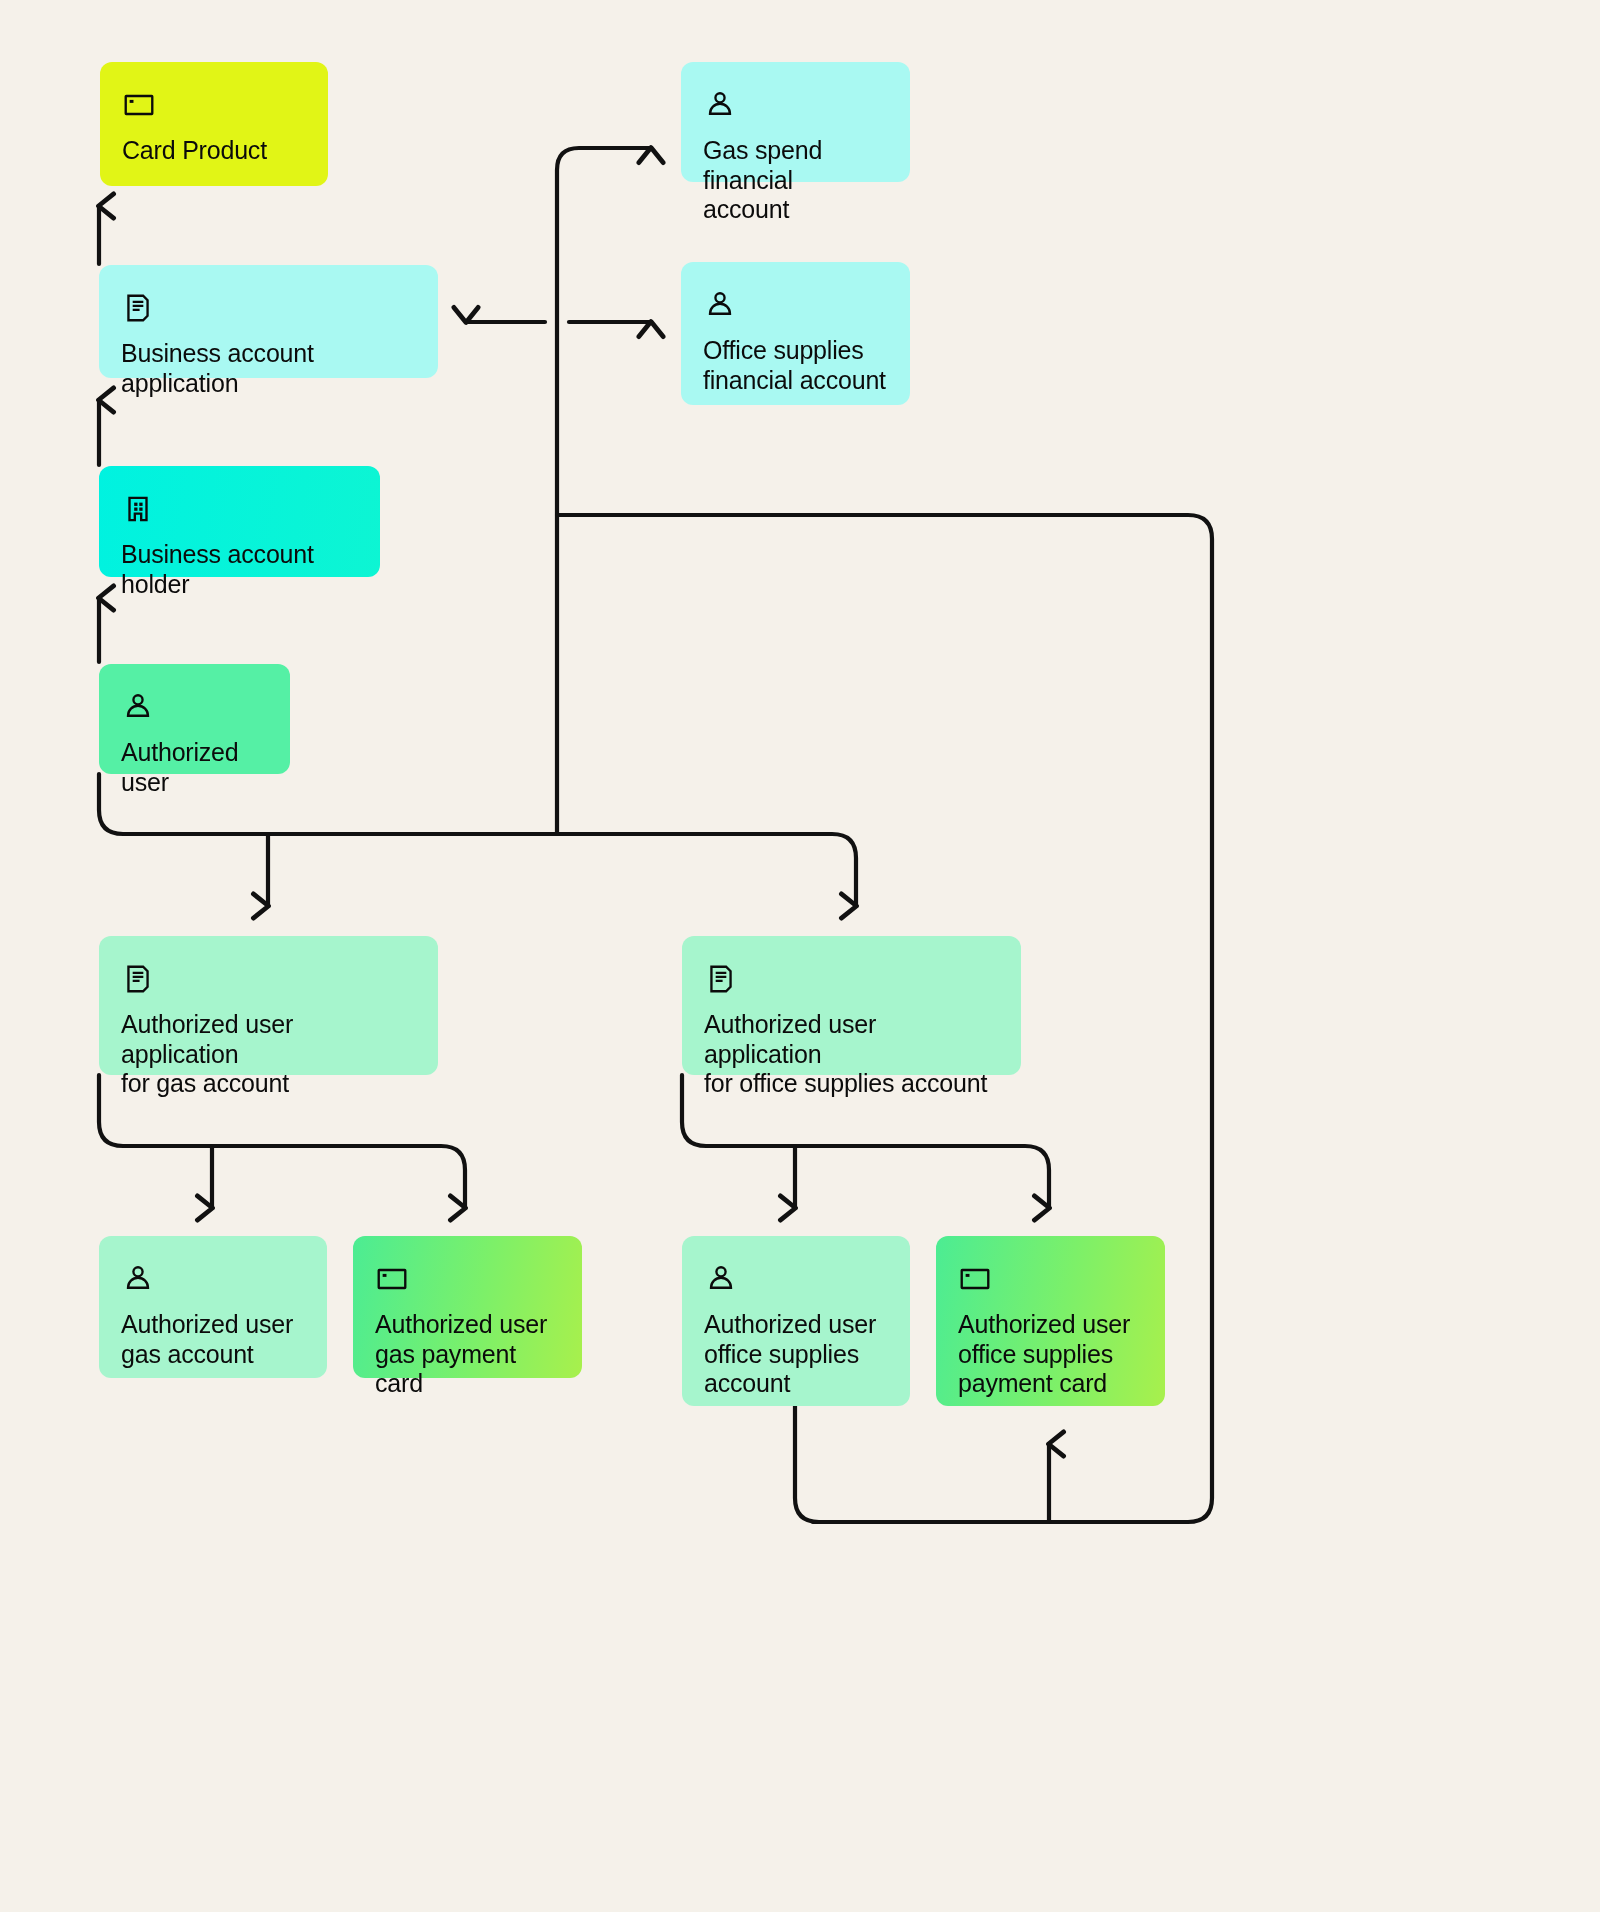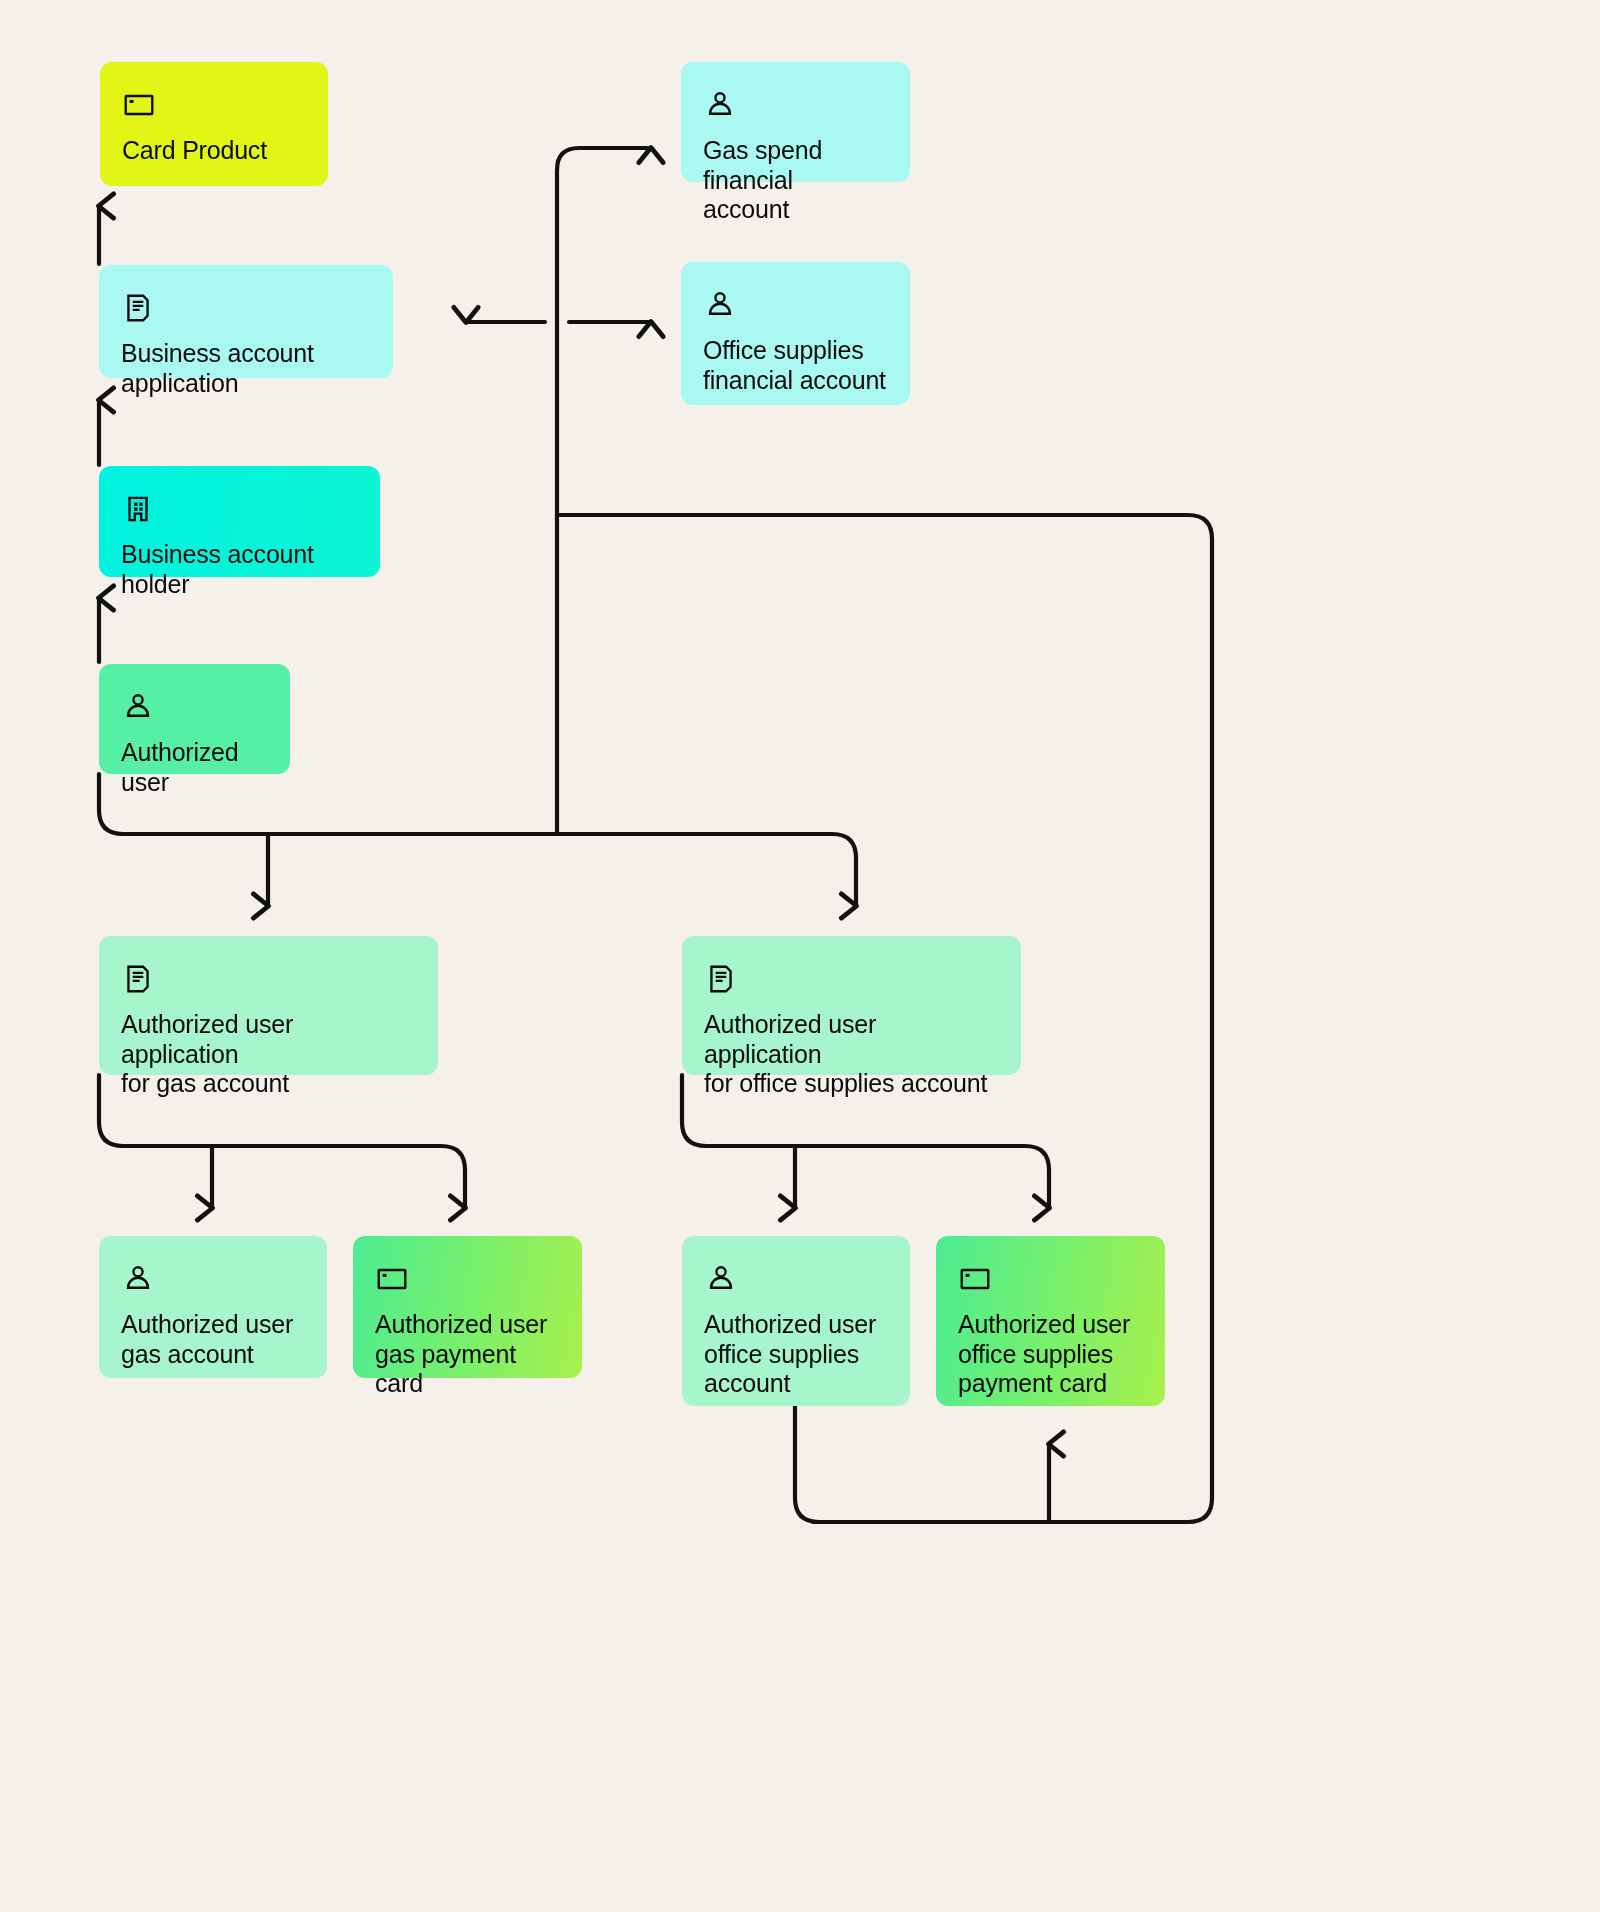--- a/index.html
+++ b/index.html
@@ -108,21 +108,21 @@
       <svg viewBox="0 0 32 32" width="34" height="34" fill="none" stroke="#0b0b0b" stroke-width="2.2">
         <circle cx="16" cy="9.2" r="4.3"></circle>
         <path d="M6.6 24.2 a9.4 9.4 0 0 1 18.8 0 Z"></path>
       </svg>
     </span>
     <span class="sp"></span>
     <span class="lbl">Gas spend financial
 account</span>
   </div>
 
-  <div class="node" style="left:99px; top:265px; width:294px; height:113px; background:#a9f9f2;">
+  <div class="node" style="left:99px; top:265px; width:339px; height:113px; background:#a9f9f2;">
     <span class="ico">
       <svg viewBox="0 0 32 32" width="34" height="34" fill="none" stroke="#0b0b0b" stroke-width="2.2">
         <path d="M7 4.5 h13.8 l4.2 4.2 v14.6 l-4.2 4.2 H7 Z"></path>
         <path d="M11 10.2 h10 M11 14 h10 M11 17.8 h6.5" stroke-width="2"></path>
       </svg>
     </span>
     <span class="sp"></span>
     <span class="lbl">Business account application</span>
   </div>
 

